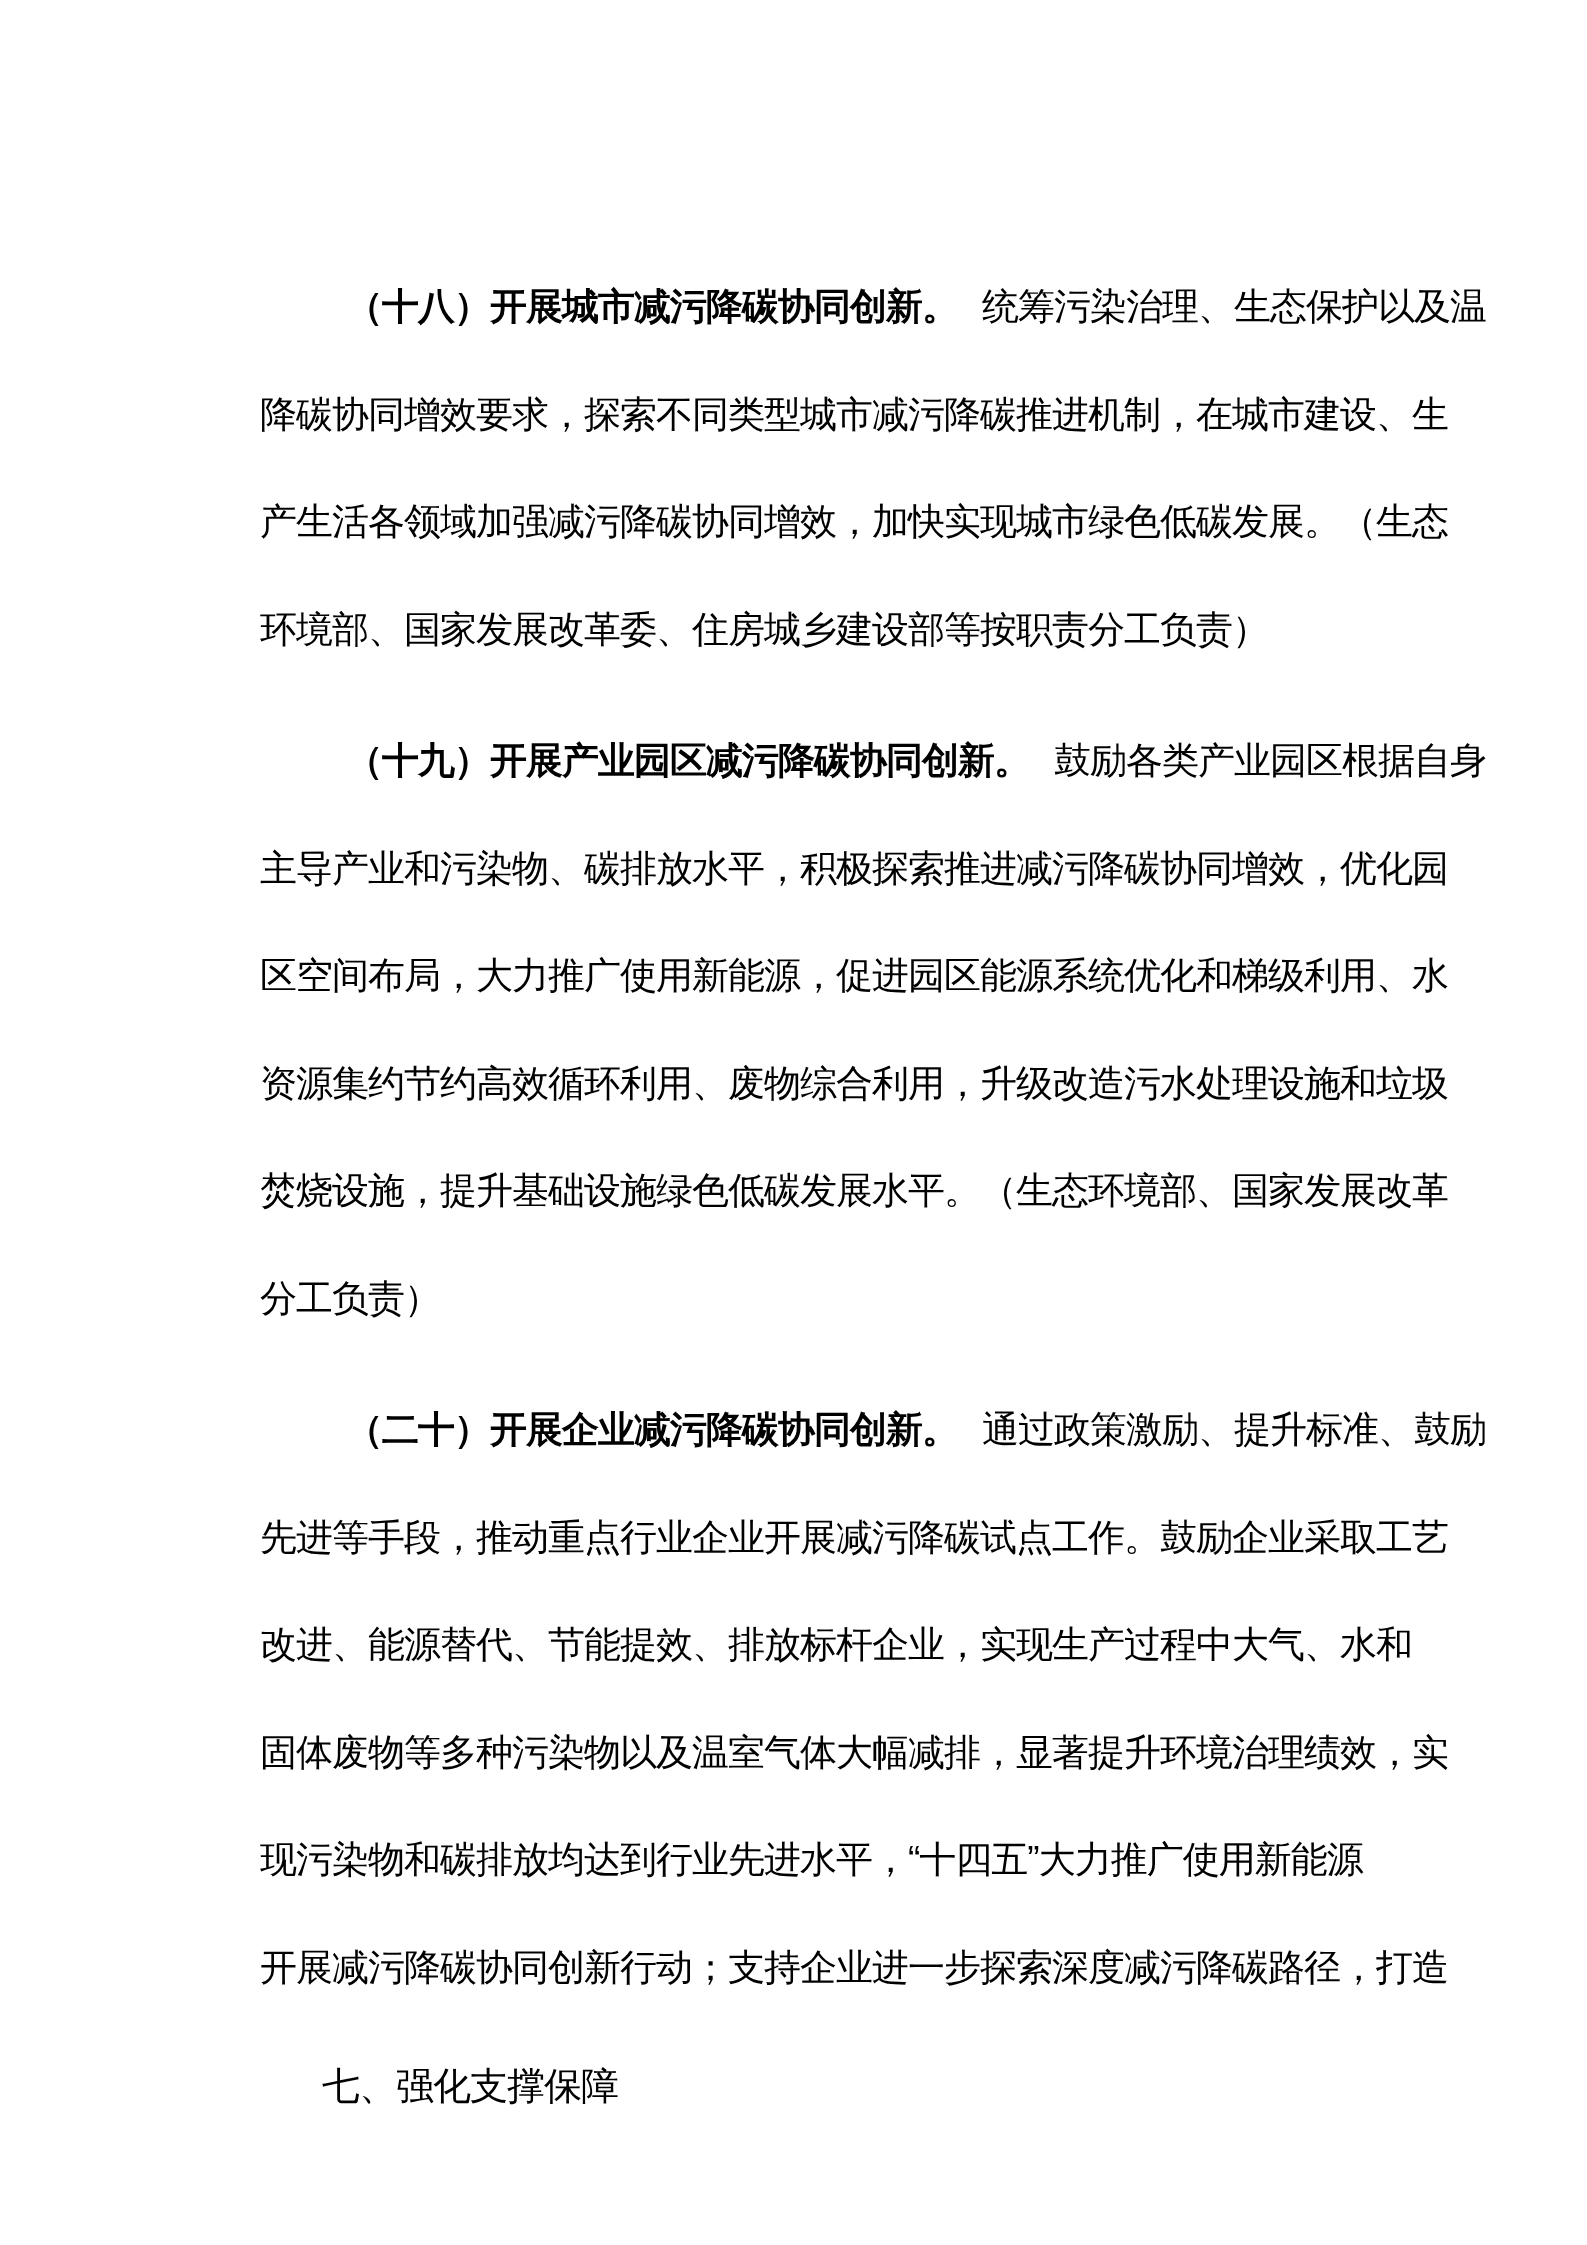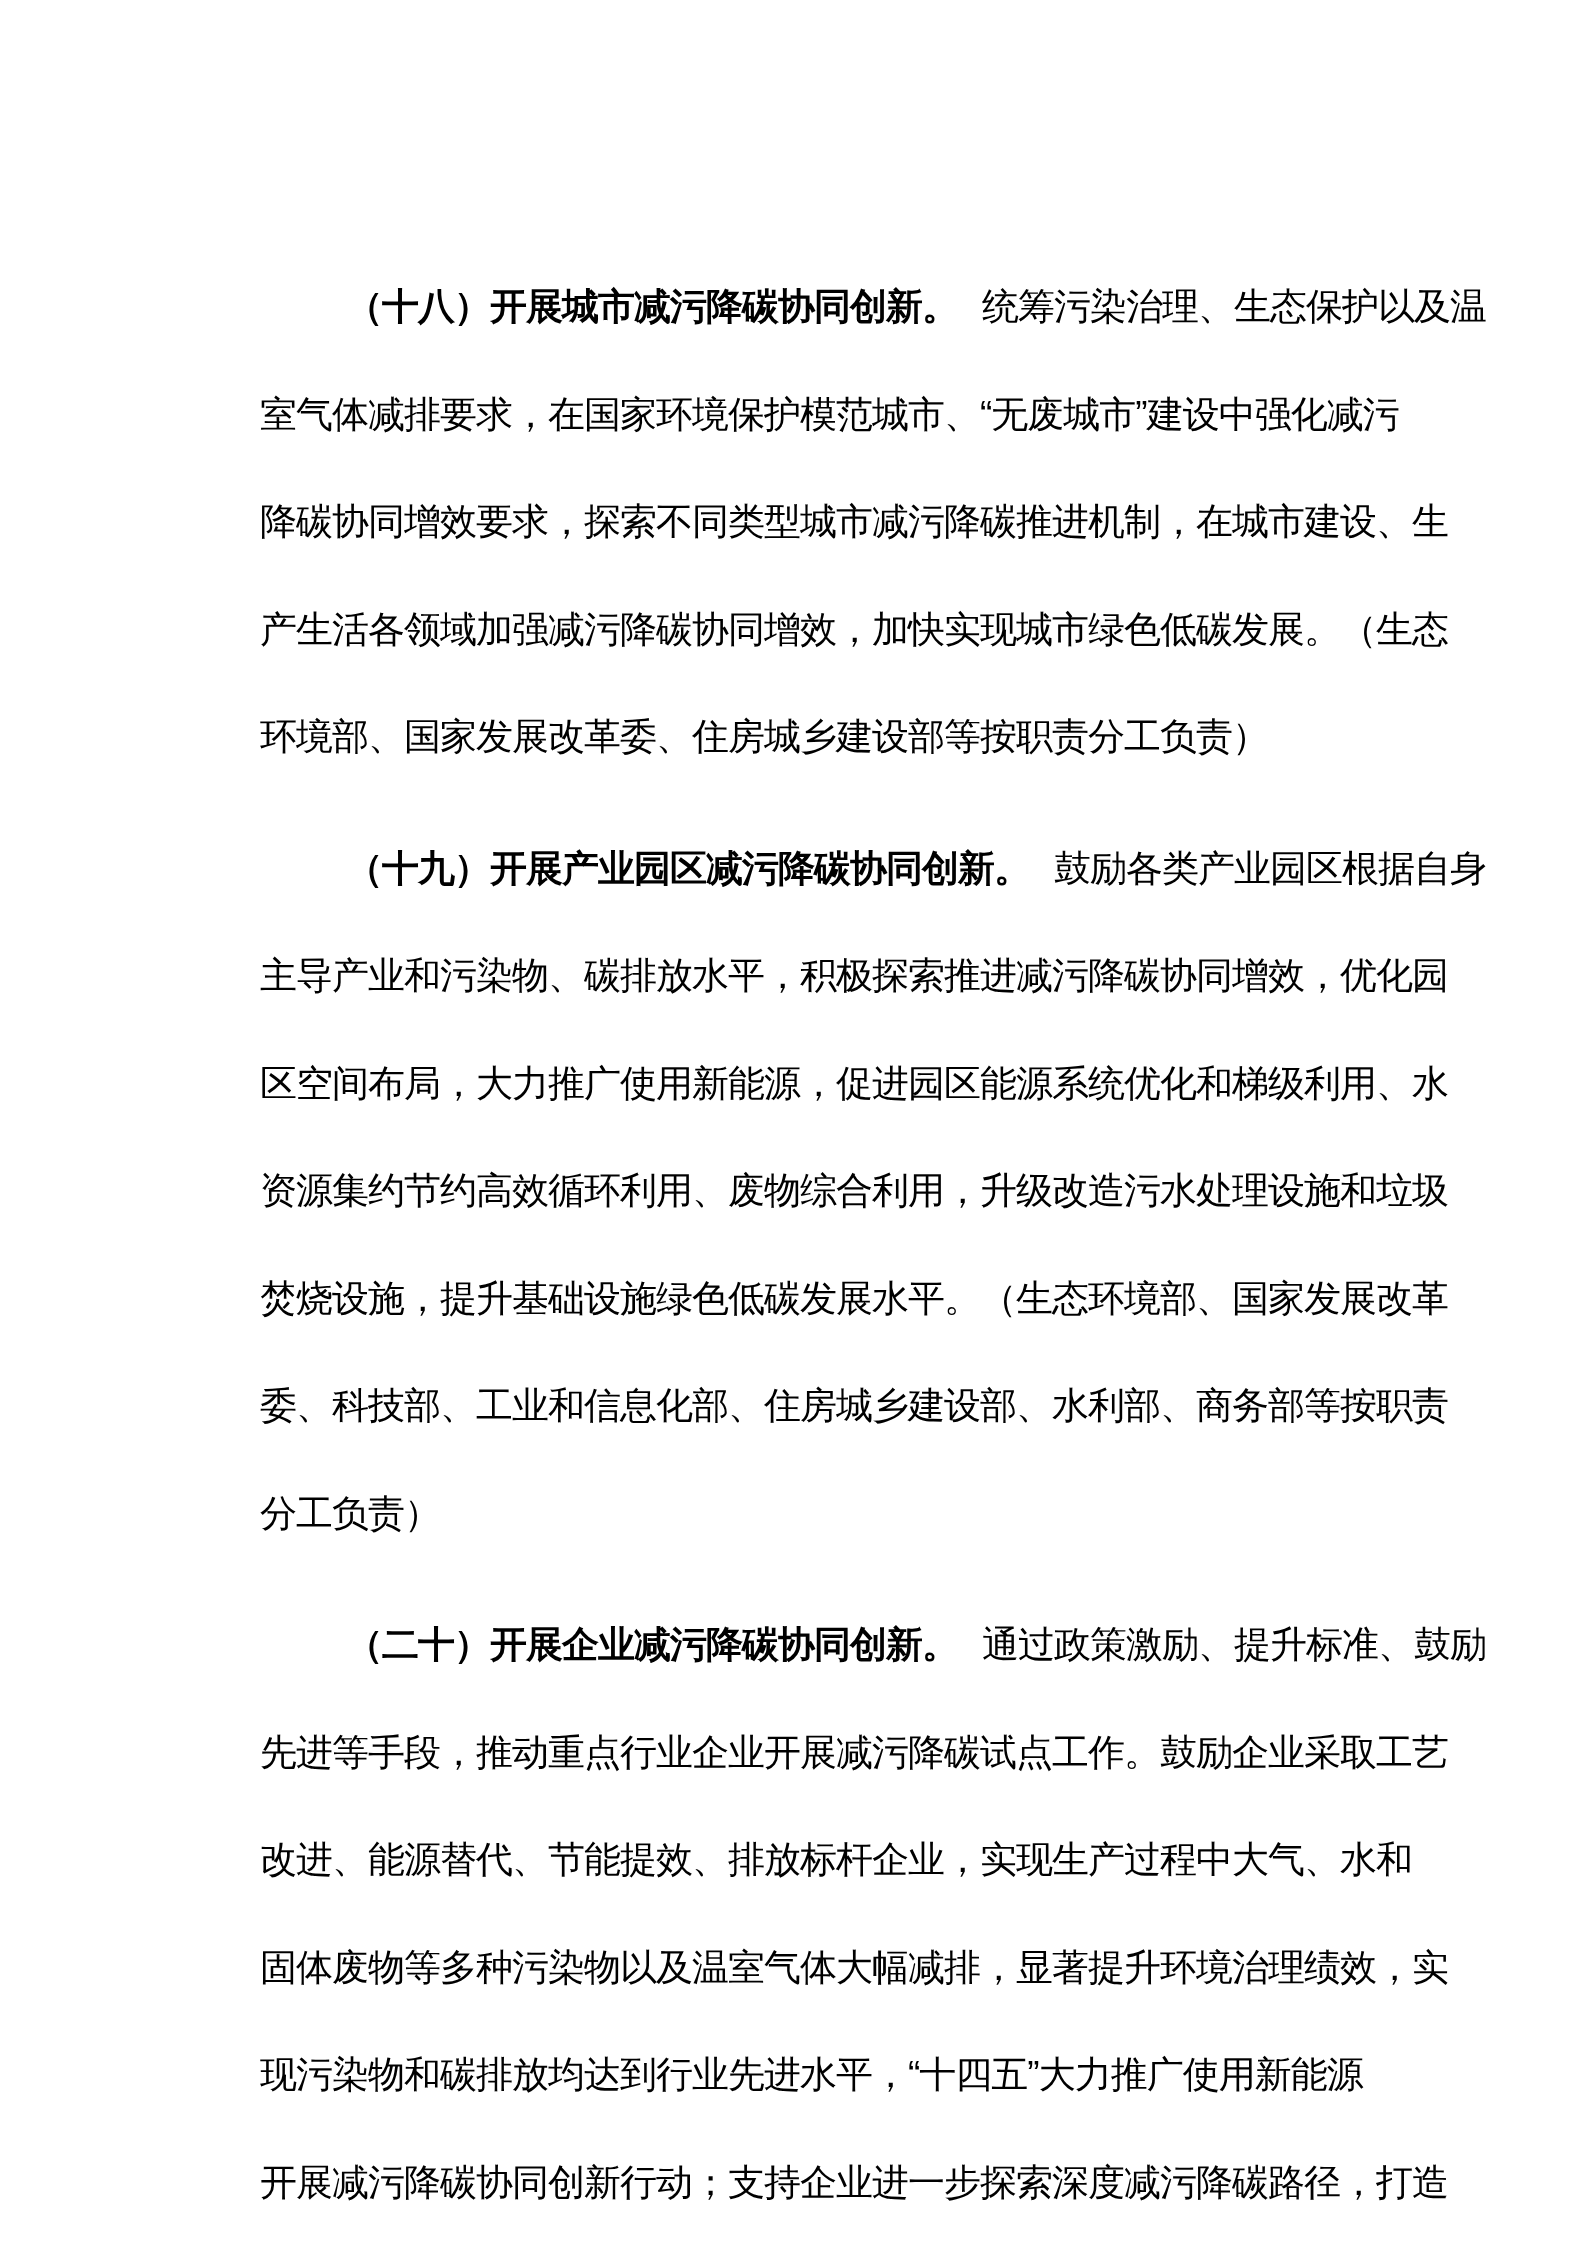--- a/index.html
+++ b/index.html
@@ -48,33 +48,31 @@
   }
 </style>
 </head>
 <body>
 
 <div class="page">
   <div class="content">
 
     <section class="para">
       <div class="line first"><span class="lead">（十八）开展城市减污降碳协同创新。</span><span>统筹污染治理、生态保护以及温</span></div>
-      <div class="line">室气体减排要求，在国家环境保护模范城市、“无废城市”建设中强化减污</div>
       <div class="line">降碳协同增效要求，探索不同类型城市减污降碳推进机制，在城市建设、生</div>
       <div class="line">产生活各领域加强减污降碳协同增效，加快实现城市绿色低碳发展。（生态</div>
       <div class="line">环境部、国家发展改革委、住房城乡建设部等按职责分工负责）</div>
     </section>
 
     <section class="para">
       <div class="line first"><span class="lead">（十九）开展产业园区减污降碳协同创新。</span><span>鼓励各类产业园区根据自身</span></div>
       <div class="line">主导产业和污染物、碳排放水平，积极探索推进减污降碳协同增效，优化园</div>
       <div class="line">区空间布局，大力推广使用新能源，促进园区能源系统优化和梯级利用、水</div>
       <div class="line">资源集约节约高效循环利用、废物综合利用，升级改造污水处理设施和垃圾</div>
       <div class="line">焚烧设施，提升基础设施绿色低碳发展水平。（生态环境部、国家发展改革</div>
-      <div class="line">委、科技部、工业和信息化部、住房城乡建设部、水利部、商务部等按职责</div>
       <div class="line">分工负责）</div>
     </section>
 
     <section class="para">
       <div class="line first"><span class="lead">（二十）开展企业减污降碳协同创新。</span><span>通过政策激励、提升标准、鼓励</span></div>
       <div class="line">先进等手段，推动重点行业企业开展减污降碳试点工作。鼓励企业采取工艺</div>
       <div class="line">改进、能源替代、节能提效、排放标杆企业，实现生产过程中大气、水和</div>
       <div class="line">固体废物等多种污染物以及温室气体大幅减排，显著提升环境治理绩效，实</div>
       <div class="line">现污染物和碳排放均达到行业先进水平，“十四五”大力推广使用新能源</div>
       <div class="line">开展减污降碳协同创新行动；支持企业进一步探索深度减污降碳路径，打造</div>

